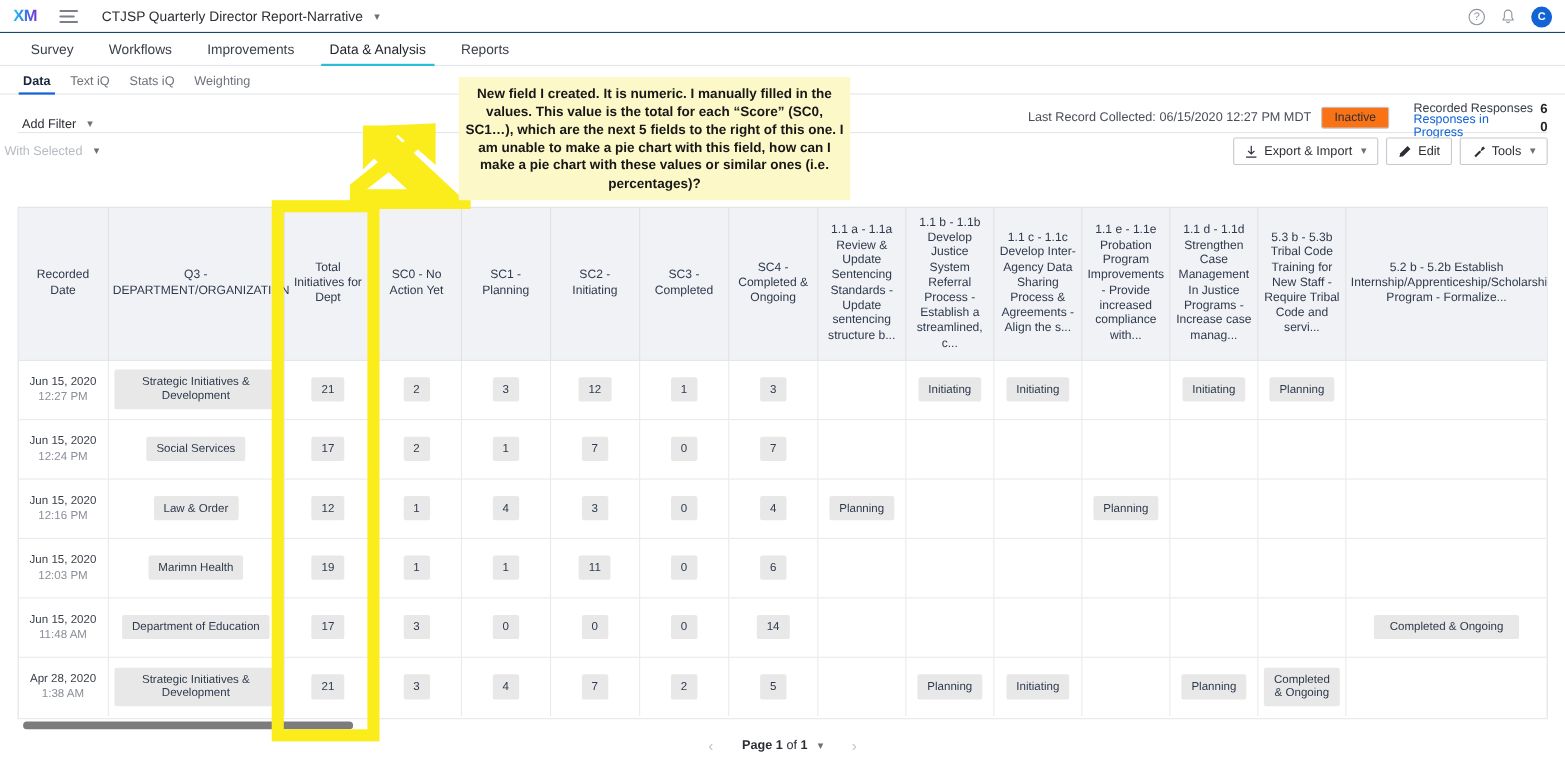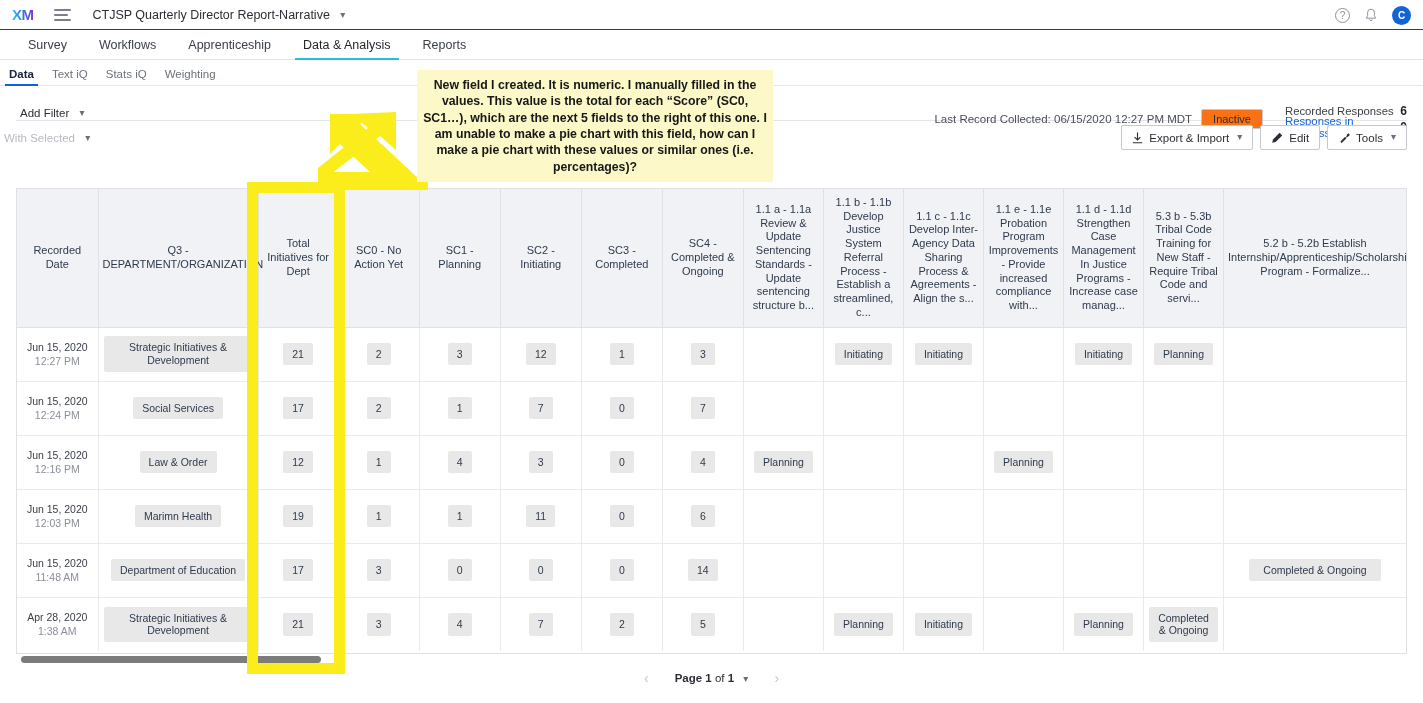--- a/index.html
+++ b/index.html
@@ -58,40 +58,40 @@
     font-size: 12.5px; color:#3b4048; padding: 0 16px 7px 16px; cursor:pointer;
     position:relative;
   }
   .navtab.active { color:#1f2227; }
   .navtab.active::after {
     content:""; position:absolute; left: 8px; right: 8px; bottom: -1px; height:2px; background:#26bfd4;
   }
 
   
   .subtabs {
-    height: 26px; display:flex; align-items:flex-end; padding-left: 0;
+    height: 26px; display:flex; align-items:flex-end; padding-left: 12px;
     border-bottom: 1px solid #e3e5e8; background:#fff;
   }
   .subtab {
     font-size: 11.5px; color:#6d727b; padding: 0 9px 5px 9px; cursor:pointer; position:relative;
   }
   .subtab.active { color:#19233b; font-weight: bold; }
   .subtab.active::after {
     content:""; position:absolute; left: 5px; right: 5px; bottom:-1px; height:2.5px; background:#1263d6;
   }
 
   
   .filterrow {
     height: 34px; display:flex; align-items:center; padding-left: 20px;
     position:relative;
   }
   .addfilter { font-size: 11.5px; color:#2b2e34; cursor:pointer;margin-top:20px; }
   .addfilter .caret-dn { color:#6a6f78; }
   .filterrow-right {
-    position:absolute; right: 16px; top: 16px; height:34px;
+    position:absolute; right: 16px; top: 4px; height:34px;
     display:flex; align-items:center; gap: 0px;
   }
   .lastrecord { font-size: 11.5px; color:#494d55; margin-right: 9px;}
   .inactive-btn {
     font-size: 11px; color:#2b2e34; background:#f97316; border:1px solid #c6c9ce;
     border-radius: 2px; padding: 3px 11px; cursor:pointer;
   }
   .resp-stats { margin-left: 22px; font-size: 11.3px; width: 122px; }
   .resp-line { display:flex; justify-content:space-between; align-items:center; height: 16px;}
   .resp-label { color:#3b4048; }
@@ -201,21 +201,21 @@
             <path d="M5.7 11.4a1.3 1.3 0 0 0 2.6 0" fill="none" stroke="#8e939c" stroke-width="1"></path>
           </svg>
       </div>
       <div class="avatar">C</div>
     </div>
   </div>
 
   <div class="navtabs">
     <div class="navtab">Survey</div>
     <div class="navtab">Workflows</div>
-    <div class="navtab">Apprenticeship</div>
+    <div class="navtab">Improvements</div>
     <div class="navtab active">Data &amp; Analysis</div>
     <div class="navtab">Reports</div>
   </div>
 
   <div class="subtabs">
     <div class="subtab active">Data</div>
     <div class="subtab">Text iQ</div>
     <div class="subtab">Stats iQ</div>
     <div class="subtab">Weighting</div>
   </div>

